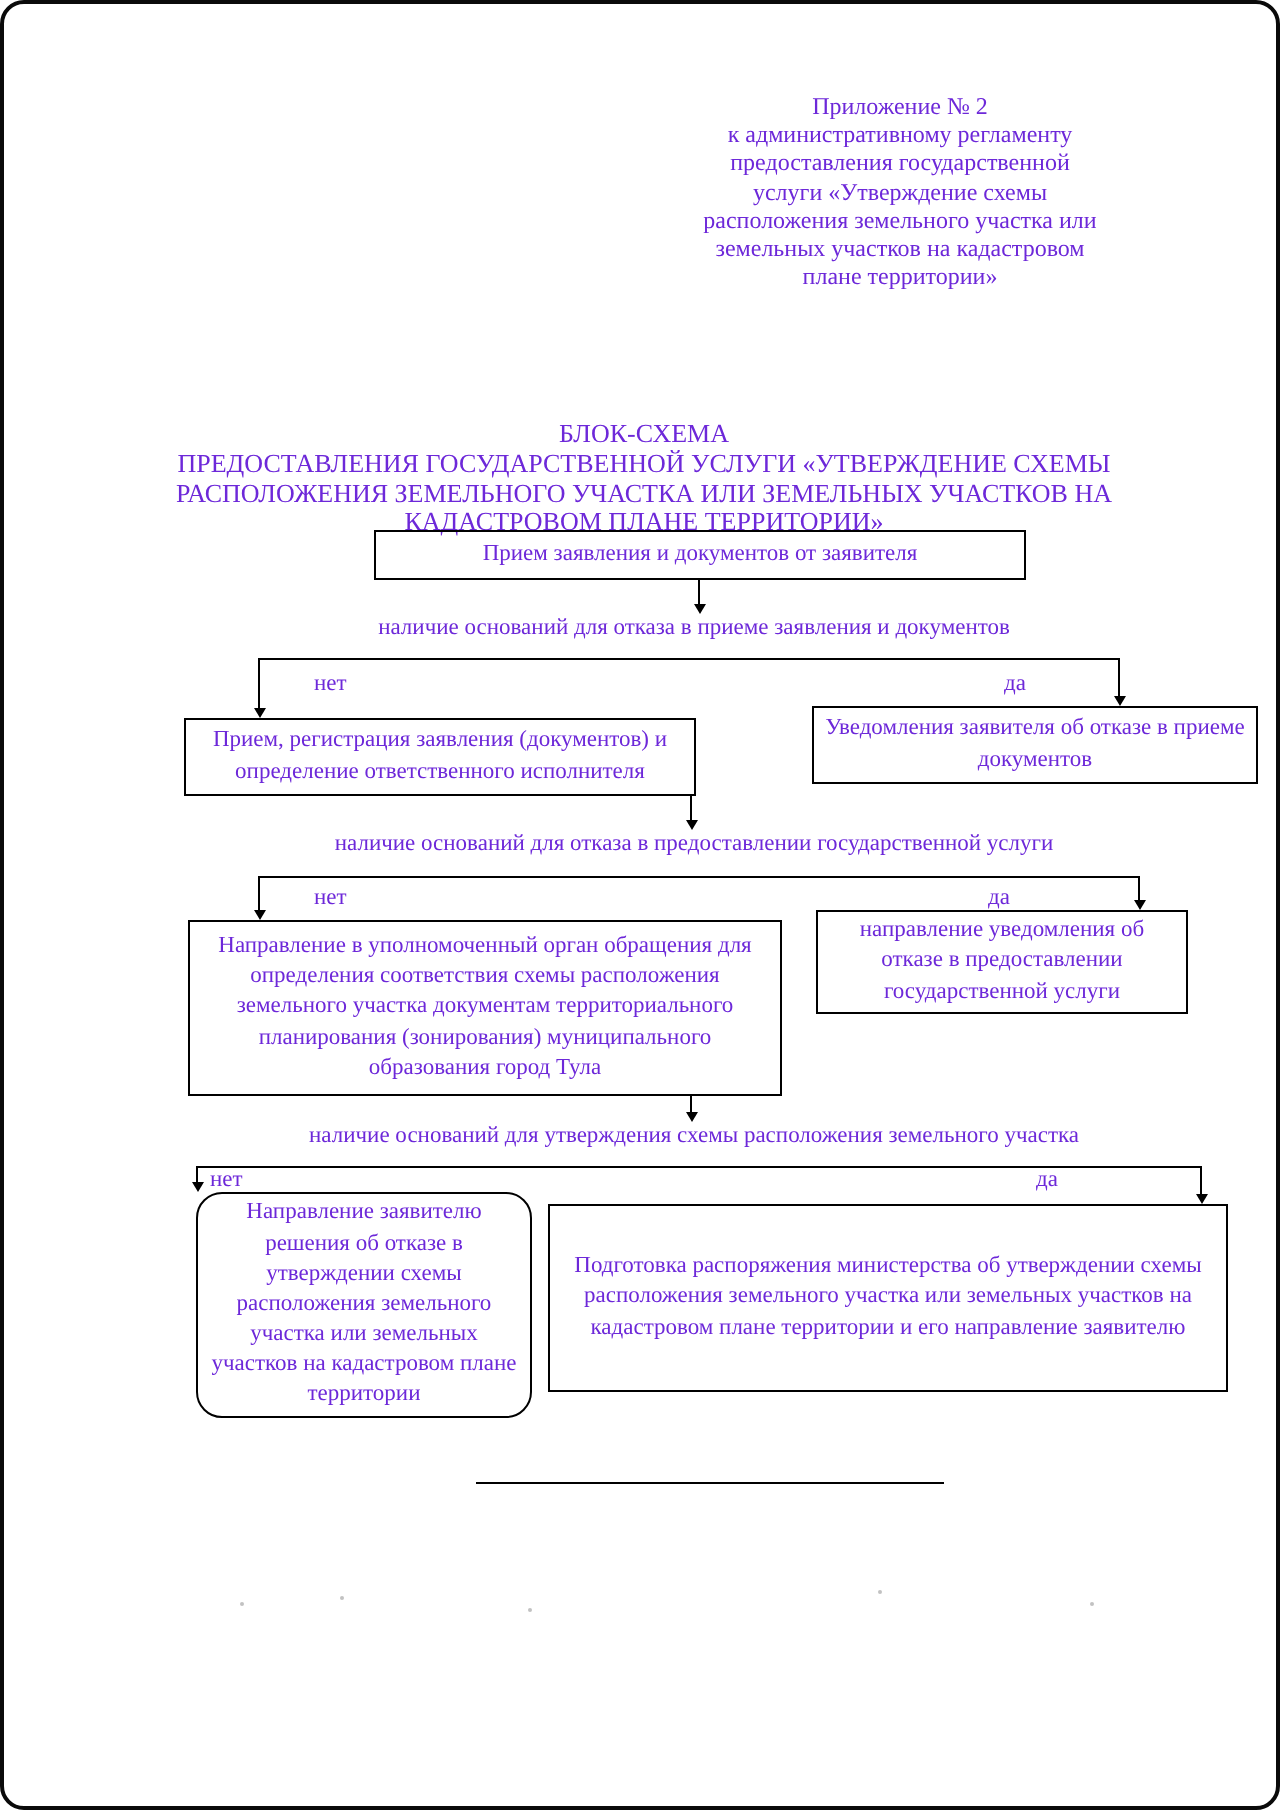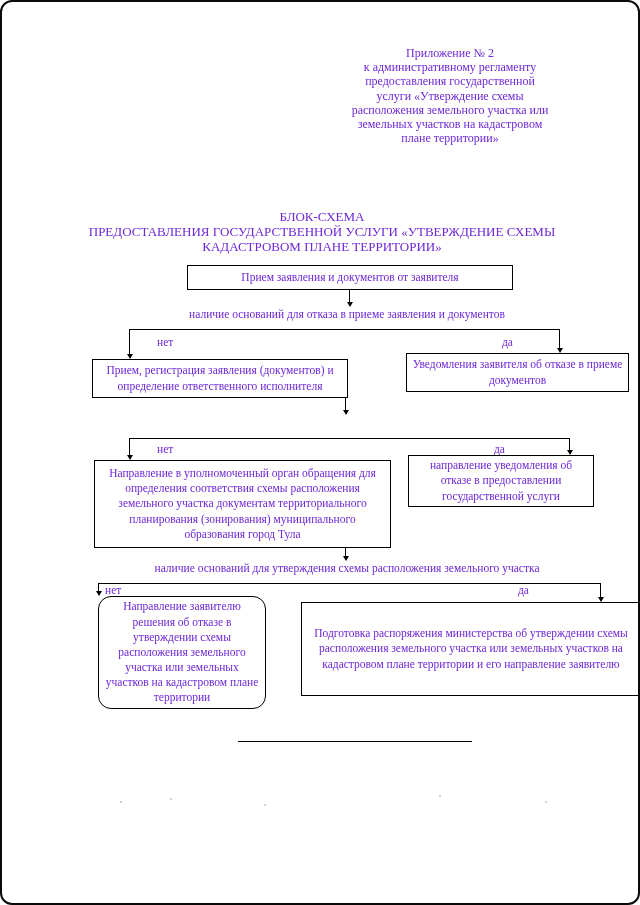--- a/index.html
+++ b/index.html
@@ -102,59 +102,61 @@
     <div>предоставления государственной</div>
     <div>услуги «Утверждение схемы</div>
     <div>расположения земельного участка или</div>
     <div>земельных участков на кадастровом</div>
     <div>плане территории»</div>
   </div>
 
   <div class="doc-title">
     <div>БЛОК-СХЕМА</div>
     <div>ПРЕДОСТАВЛЕНИЯ ГОСУДАРСТВЕННОЙ УСЛУГИ «УТВЕРЖДЕНИЕ СХЕМЫ</div>
+    <div>РАСПОЛОЖЕНИЯ ЗЕМЕЛЬНОГО УЧАСТКА ИЛИ ЗЕМЕЛЬНЫХ УЧАСТКОВ НА</div>
     <div>КАДАСТРОВОМ ПЛАНЕ ТЕРРИТОРИИ»</div>
   </div>
 
   <div class="fbox" style="left:185px;top:263px;width:326px;height:25px;">Прием заявления и документов от заявителя</div>
 
   <div class="varrow" style="left:347px;top:288px;height:12px;"></div>
 
   <div class="dtext" style="left:65px;top:305px;width:560px;">наличие оснований для отказа в приеме заявления и документов</div>
   <div class="hline" style="left:127px;top:327px;width:431px;"></div>
   <div class="varrow" style="left:127px;top:327px;height:25px;"></div>
   <div class="varrow" style="left:557px;top:327px;height:19px;"></div>
   <div class="blabel" style="left:155px;top:334px;">нет</div>
   <div class="blabel" style="left:500px;top:334px;">да</div>
 
   <div class="fbox" style="left:90px;top:357px;width:256px;height:39px;">Прием, регистрация заявления (документов) и определение ответственного исполнителя</div>
   <div class="fbox" style="left:404px;top:351px;width:223px;height:39px;">Уведомления заявителя об отказе в приеме документов</div>
 
   <div class="varrow" style="left:343px;top:396px;height:12px;"></div>
 
+  <div class="dtext" style="left:65px;top:413px;width:560px;">наличие оснований для отказа в предоставлении государственной услуги</div>
   <div class="hline" style="left:127px;top:436px;width:441px;"></div>
   <div class="varrow" style="left:127px;top:436px;height:17px;"></div>
   <div class="varrow" style="left:567px;top:436px;height:12px;"></div>
   <div class="blabel" style="left:155px;top:441px;">нет</div>
   <div class="blabel" style="left:492px;top:441px;">да</div>
 
   <div class="fbox" style="left:92px;top:458px;width:297px;height:88px;">Направление в уполномоченный орган обращения для определения соответствия схемы расположения земельного участка документам территориального планирования (зонирования) муниципального образования город Тула</div>
   <div class="fbox" style="left:406px;top:453px;width:186px;height:52px;">направление уведомления об отказе в предоставлении государственной услуги</div>
 
   <div class="varrow" style="left:343px;top:546px;height:8px;"></div>
 
   <div class="dtext" style="left:65px;top:559px;width:560px;">наличие оснований для утверждения схемы расположения земельного участка</div>
   <div class="hline" style="left:96px;top:581px;width:503px;"></div>
   <div class="varrow" style="left:96px;top:581px;height:8px;"></div>
   <div class="varrow" style="left:598px;top:581px;height:14px;"></div>
   <div class="blabel" style="left:103px;top:582px;">нет</div>
   <div class="blabel" style="left:516px;top:582px;">да</div>
 
   <div class="fbox" style="left:96px;top:594px;width:168px;height:113px;border-radius:13px;">Направление заявителю решения об отказе в утверждении схемы расположения земельного участка или земельных участков на кадастровом плане территории</div>
-  <div class="fbox" style="left:272px;top:600px;width:340px;height:94px;margin-left:27px;">Подготовка распоряжения министерства об утверждении схемы расположения земельного участка или земельных участков на кадастровом плане территории и его направление заявителю</div>
+  <div class="fbox" style="left:272px;top:600px;width:340px;height:94px;">Подготовка распоряжения министерства об утверждении схемы расположения земельного участка или земельных участков на кадастровом плане территории и его направление заявителю</div>
 
   <div class="hline" style="left:236px;top:739px;width:234px;"></div>
 
   <div class="speck" style="left:168px;top:796px;"></div>
   <div class="speck" style="left:262px;top:802px;"></div>
   <div class="speck" style="left:543px;top:799px;"></div>
   <div class="speck" style="left:118px;top:799px;"></div>
   <div class="speck" style="left:437px;top:793px;"></div>
 
 </div>

